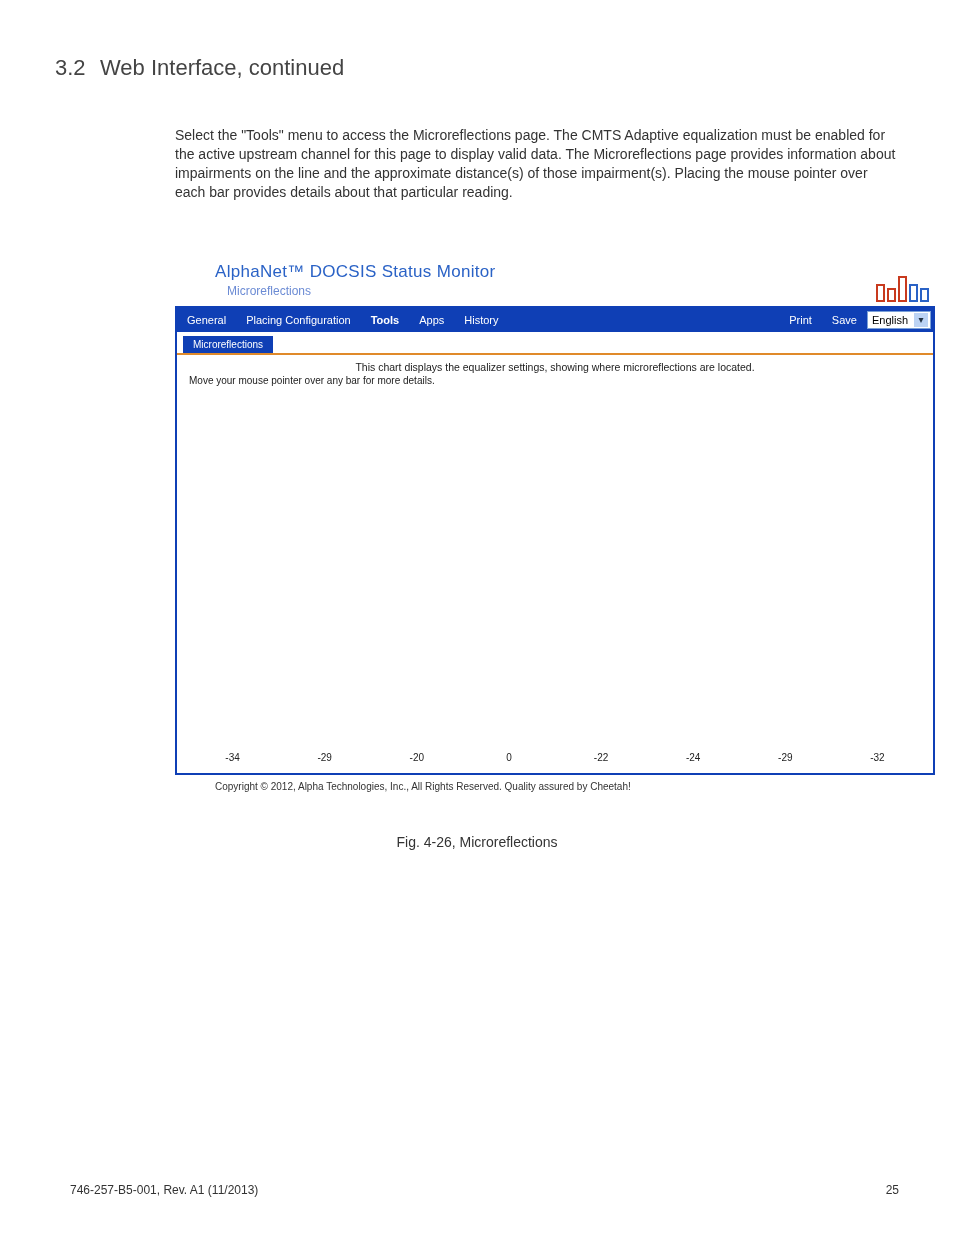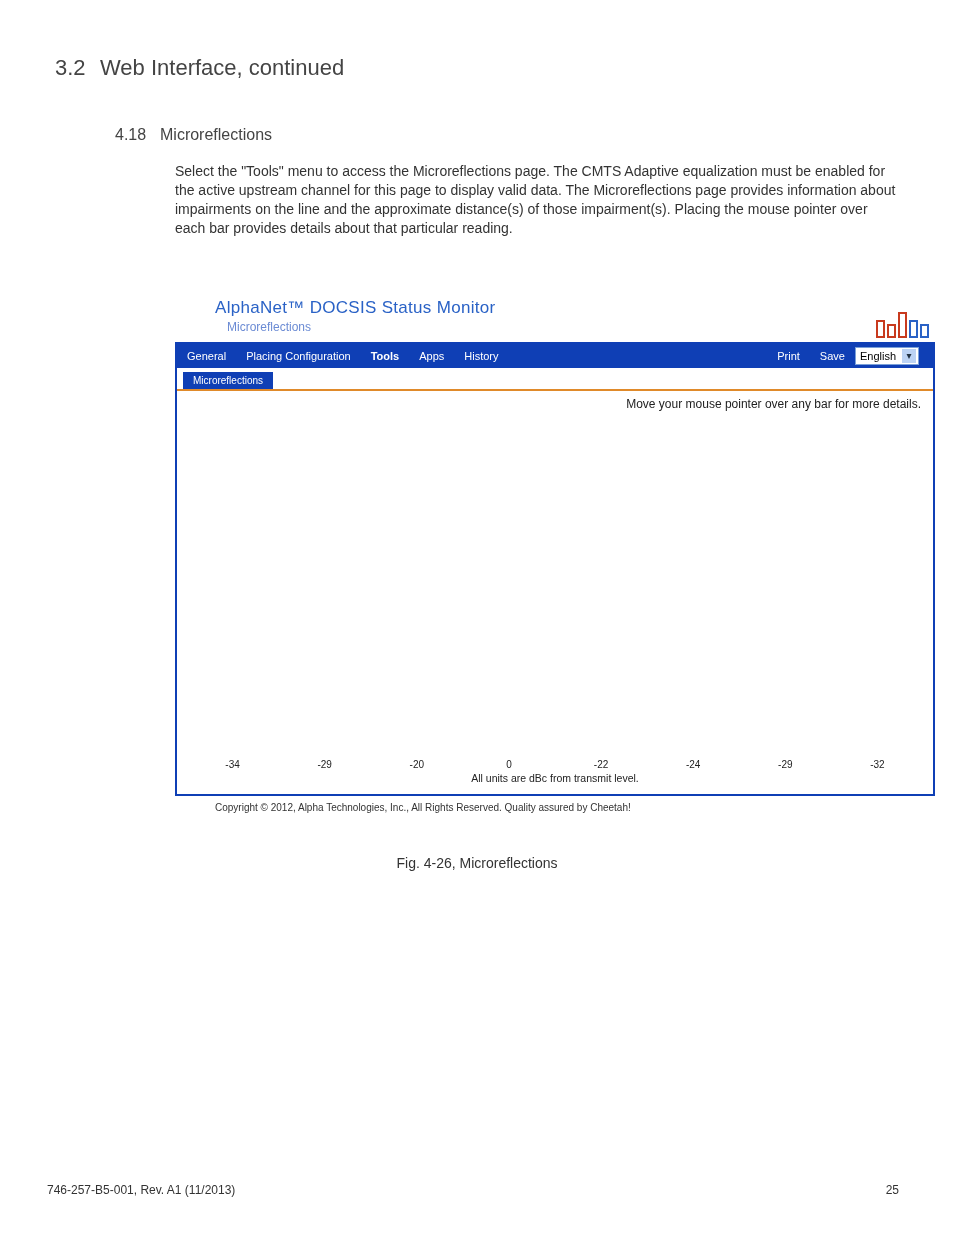--- a/index.html
+++ b/index.html
@@ -97,21 +97,21 @@
     cursor: pointer;
   }
   .menubar .item.bold { font-weight: bold; }
   .lang-select {
     background: #fff;
     color: #000;
     border: 1px solid #7aa0d8;
     font-size: 11px;
     height: 18px;
     align-self: center;
-    margin-right: 14px;
+    margin-right: 2px;
     display: flex;
     align-items: center;
     padding: 0 2px 0 4px;
   }
   .lang-select .dd {
     background: #bcd3f4;
     color: #234;
     width: 14px;
     text-align: center;
     margin-left: 6px;
@@ -134,24 +134,24 @@
     background: #fff;
     padding: 6px 12px 10px 12px;
   }
   .chart-desc {
     text-align: center;
     font-size: 10.5px;
     color: #222;
     margin-bottom: 2px;
   }
   .chart-sub {
-    text-align: right;
-    font-size: 12px;
+    text-align: left;
+    font-size: 10px;
     color: #222;
-    margin-bottom: 4px;
+    margin-bottom: 22px;
   }
   .bars-area {
     height: 355px;
     display: flex;
     align-items: flex-end;
     gap: 5px;
   }
   .bar-col {
     flex: 1;
     display: flex;
@@ -182,40 +182,37 @@
   }
   .fig-caption {
     text-align: center;
     font-size: 14px;
     color: #333;
     margin-top: 42px;
   }
   .footer {
     position: absolute;
     bottom: 38px;
-    left: 47px;
+    left: 70px;
     right: 55px;
     display: flex;
     justify-content: space-between;
     font-size: 12px;
     color: #333;
   }
 </style>
 </head>
 <body>
 
 <div class="page">
 
   <div class="h1">
     <span class="num">3.2</span><span>Web Interface, continued</span>
   </div>
 
-  <div class="h2">
-    <span class="num">4.18</span><span>Microreflections</span>
-  </div>
 
   <div class="body-text">Select the "Tools" menu to access the Microreflections page. The CMTS Adaptive equalization must be enabled for the active upstream channel for this page to display valid data. The Microreflections page provides information about impairments on the line and the approximate distance(s) of those impairment(s). Placing the mouse pointer over each bar provides details about that particular reading.</div>
 
   <div class="shot">
 
     <div class="shot-header">
       <div class="shot-title-block">
         <div class="shot-title">AlphaNet™ DOCSIS Status Monitor</div>
         <div class="shot-subtitle">Microreflections</div>
       </div>
@@ -244,20 +241,21 @@
           <span>English</span>
           <span class="dd">▾</span>
         </div>
       </div>
 
       <div class="sub-tab-row">
         <div class="sub-tab">Microreflections</div>
       </div>
 
       <div class="chart-wrap">
+        <div class="chart-desc">This chart displays the equalizer settings, showing where microreflections are located.</div>
         <div class="chart-sub">Move your mouse pointer over any bar for more details.</div>
 
         <div class="bars-area" id="bars-area">
             <div class="bar-col">
               <div class="bar-fill" style="height: 48%;"></div>
               <div class="bar-label">-34</div>
             </div>
             <div class="bar-col">
               <div class="bar-fill" style="height: 56%;"></div>
               <div class="bar-label">-29</div>
@@ -281,21 +279,20 @@
             <div class="bar-col">
               <div class="bar-fill" style="height: 54%;"></div>
               <div class="bar-label">-29</div>
             </div>
             <div class="bar-col">
               <div class="bar-fill" style="height: 50%;"></div>
               <div class="bar-label">-32</div>
             </div>
           </div>
 
-        <div class="axis-caption">All units are dBc from transmit level.</div>
       </div>
     </div>
 
     <div class="copyright">Copyright © 2012, Alpha Technologies, Inc., All Rights Reserved. Quality assured by Cheetah!</div>
   </div>
 
   <div class="fig-caption">Fig. 4-26, Microreflections</div>
 
 </div>
 

